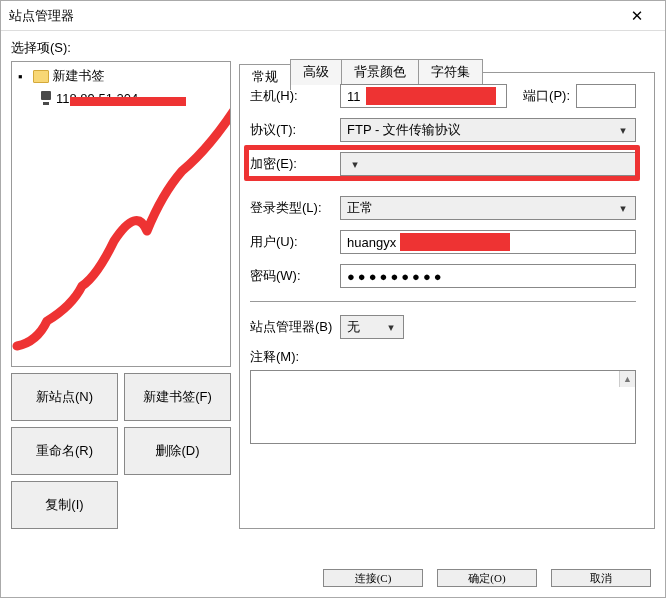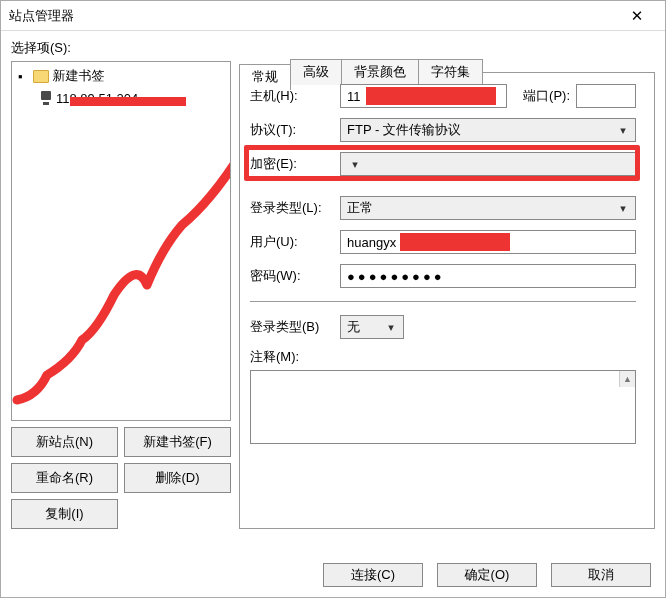--- a/index.html
+++ b/index.html
@@ -74,21 +74,21 @@
     width:230px; height:260px;
     pointer-events:none;
   }
   .btn-grid {
     display:grid;
     grid-template-columns:1fr 1fr;
     gap:6px;
     margin-top:6px;
   }
   .btn {
-    height:30px;
+    height:48px;
     border:1px solid #888;
     background:#EFEFEF;
     font-family:inherit;
     font-size:13px;
     display:flex; align-items:center; justify-content:center;
     cursor:default;
   }
 
   .right-col {
     flex:1;
@@ -207,25 +207,25 @@
 
   .dialog-buttons {
     position:absolute;
     bottom:10px;
     right:14px;
     display:flex;
     gap:14px;
   }
   .dlg-btn {
     width:100px;
-    height:24px;
+    height:18px;
     border:1px solid #888;
     background:#EFEFEF;
-    font-family:Liberation Sans, sans-serif;
-    font-size:13px;
+    font-family:Liberation Serif, serif;
+    font-size:11px;
   }
   .toptabs-spacer { height:4px; }
 </style>
 </head>
 <body>
 
 <div class="titlebar">
   <div class="title">站点管理器</div>
   <div class="close-x">✕</div>
 </div>
@@ -326,21 +326,21 @@
       <div class="form-row">
         <div class="lbl">密码(W):</div>
         <div class="field">
           <input type="text" class="pw-dots" style="flex: 1 1 0%;" value="●●●●●●●●●">
         </div>
       </div>
 
       <div class="divider"></div>
 
       <div class="form-row">
-        <div class="lbl">登录类型(B)</div>
+        <div class="lbl">站点管理器(B)</div>
         <div class="field">
           <div class="dropdown small">
             <span>无</span>
             <span class="chevron">▾</span>
           </div>
         </div>
       </div>
 
       <div style="margin-bottom:4px">注释(M):</div>
       <div class="comment-wrap">

